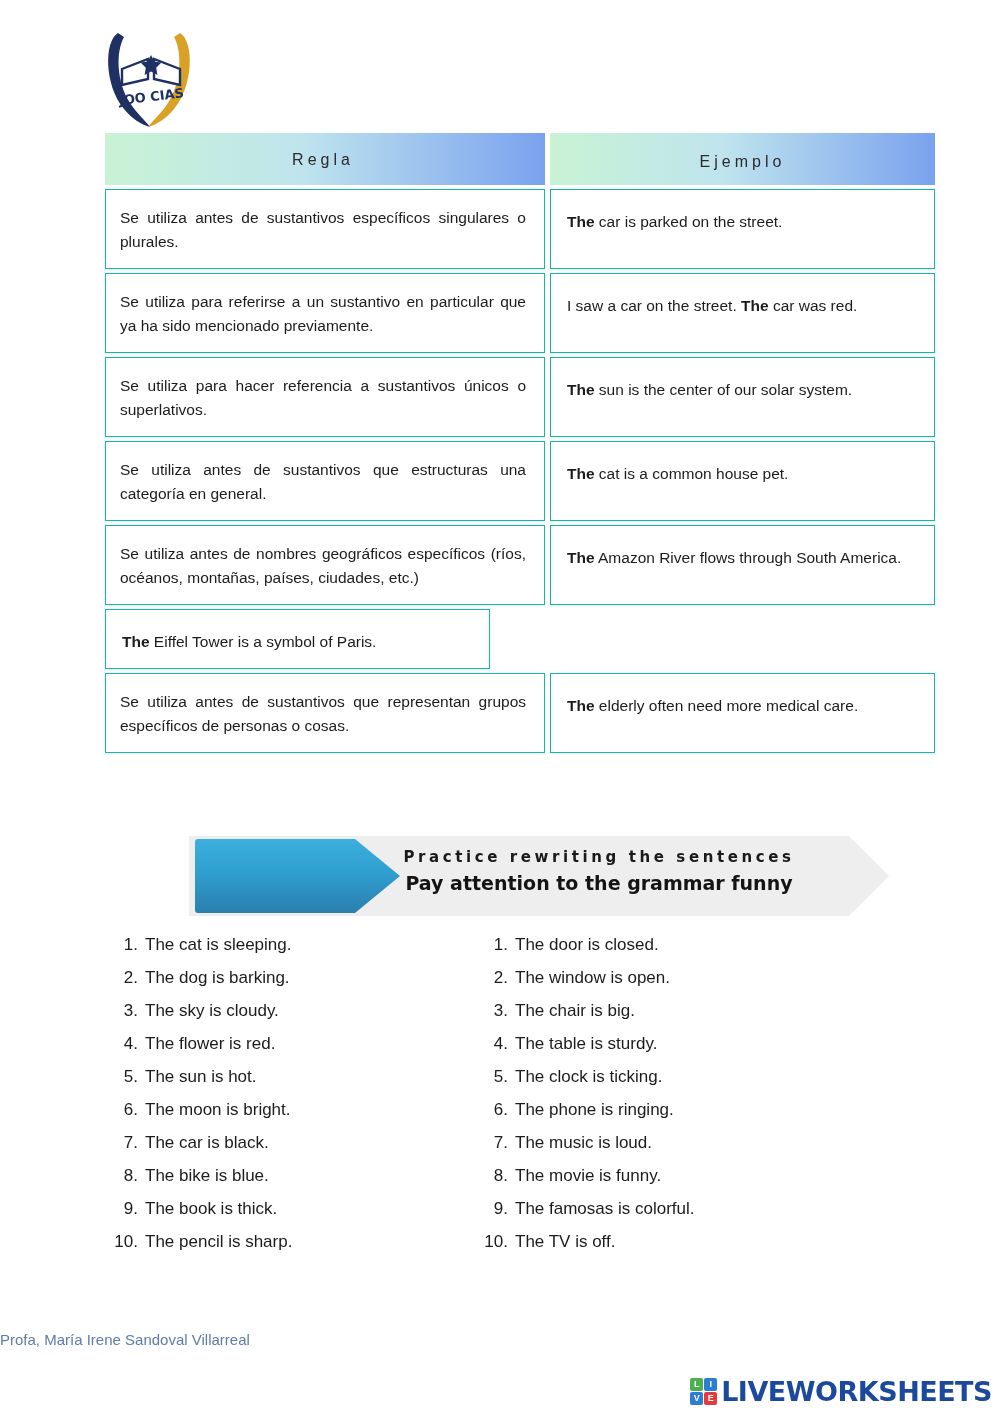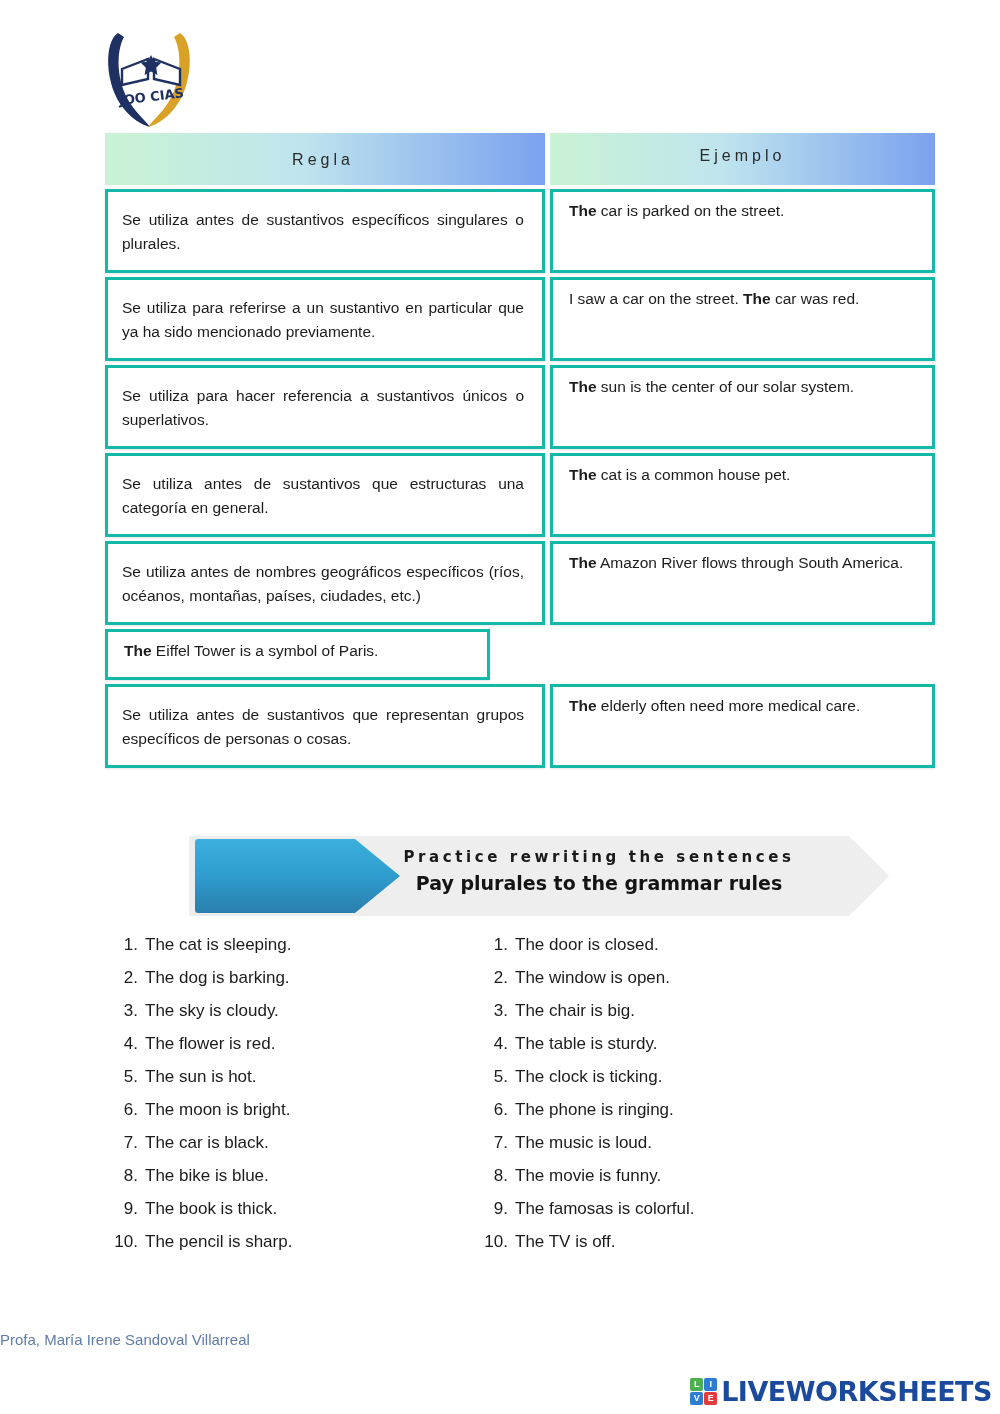--- a/index.html
+++ b/index.html
@@ -72,25 +72,25 @@
     width: 830px;
   }
   .t-row {
     display: flex;
     gap: 5px;
     margin-bottom: 4px;
   }
   .t-cell {
     box-sizing: border-box;
     background: #ffffff;
-    border: 3px solid #14b8a6;
+    border: 1px solid #14b8a6;
     box-shadow: 0 1px 2px rgba(0,0,0,0.10);
   }
   .t-cell.rule  { width: 440px; padding: 16px 18px 14px 14px; }
-  .t-cell.ex    { width: 385px; padding: 7px 16px 14px 16px; }
+  .t-cell.ex    { width: 385px; padding: 20px 16px 14px 16px; }
 
   .t-head {
     border: none;
     box-shadow: none;
     height: 52px;
     display: flex;
     align-items: center;
     justify-content: center;
     background: linear-gradient(90deg, #c9f3d4 0%, #bfe4ee 45%, #7aa2ee 100%);
     padding: 0;
@@ -328,21 +328,21 @@
     </div>
   </div>
 
 </div>
 
 <div class="practice-banner">
   <div class="banner-body"></div>
   <div class="banner-arrow"></div>
   <div class="banner-text">
     <div class="banner-line1">Practice rewriting the sentences</div>
-    <div class="banner-line2">Pay plurales to the grammar rules</div>
+    <div class="banner-line2">Pay attention to the grammar funny</div>
   </div>
 </div>
 
 <div class="lists">
 
   <div class="list-col left">
     <div class="list-item">
         <span class="li-num">1.</span>
         <span class="li-text">The cat is sleeping.</span>
       </div>

